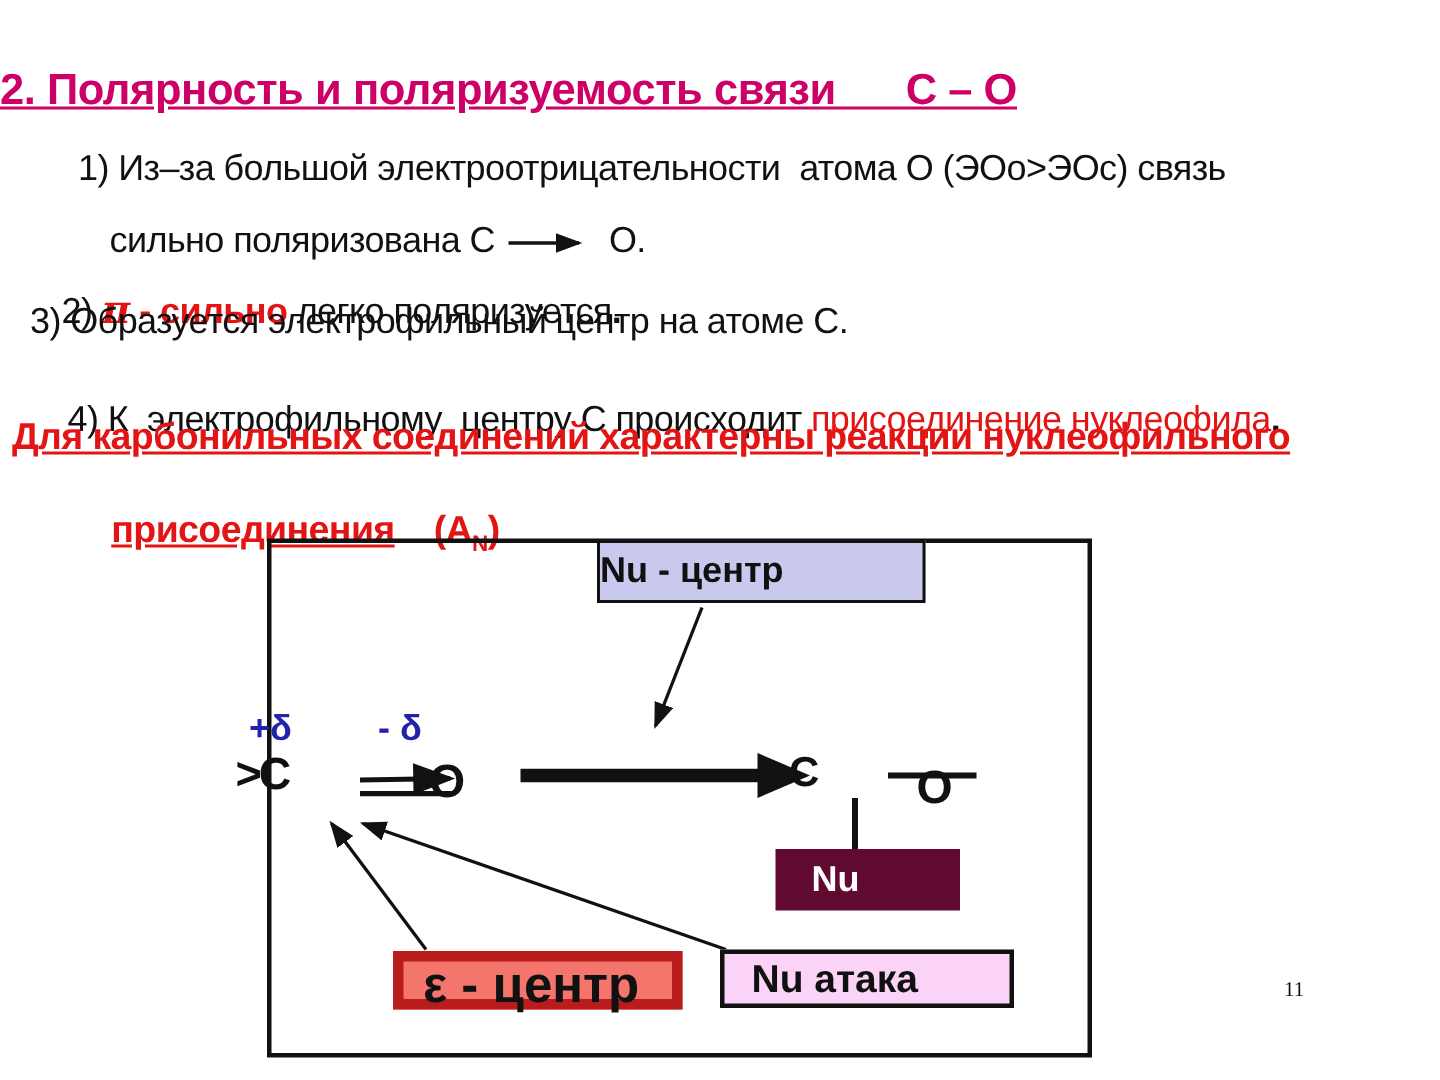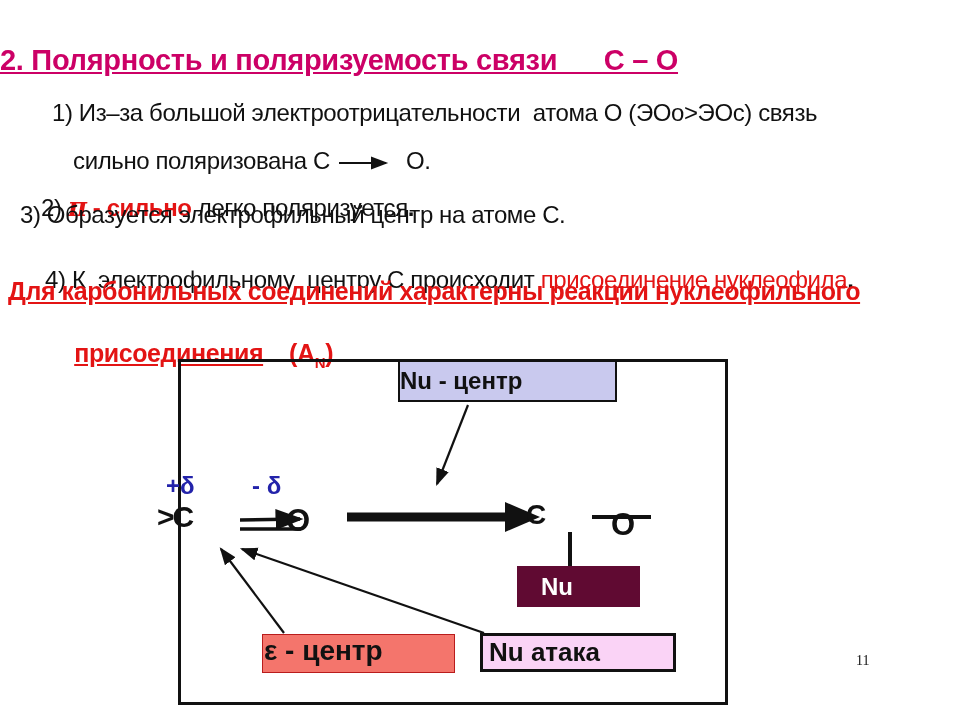--- a/index.html
+++ b/index.html
@@ -51,27 +51,27 @@
   .rc{left:157px; top:500px; font-size:30px; letter-spacing:-2px;}
   .ro{left:286px; top:503px; font-size:31px;}
   .pc{left:526px; top:499px; font-size:28px;}
   .po{left:611px; top:507px; font-size:31px;}
   .nu-box{
     left:517px; top:566px; width:123px; height:41px;
     background:#600a32; color:#ffffff; font-size:24px; line-height:41px; padding-left:24px;
   }
   .e-center{
     left:262px; top:634px; width:193px; height:39px;
-    background:#f4756c; border:1px solid #b91c1c;
-    font-size:28px; line-height:32px; padding-left:1px;
+    background:#f4756c; border:7px solid #b91c1c;
+    font-size:34px; line-height:32px; padding-left:13px;
   }
   .nu-attack{
     left:480px; top:633px; width:196px; height:39px;
     background:#fad3f6; border:3px solid #111;
-    font-size:26px; line-height:32px; padding-left:6px;
+    font-size:26px; line-height:32px; padding-left:18px;
   }
   .pagenum{
     left:856px; top:653px; font-family:"Liberation Serif", serif;
     font-size:14px; color:#111;
   }
 </style>
 </head>
 <body>
 
 <div class="slide">

